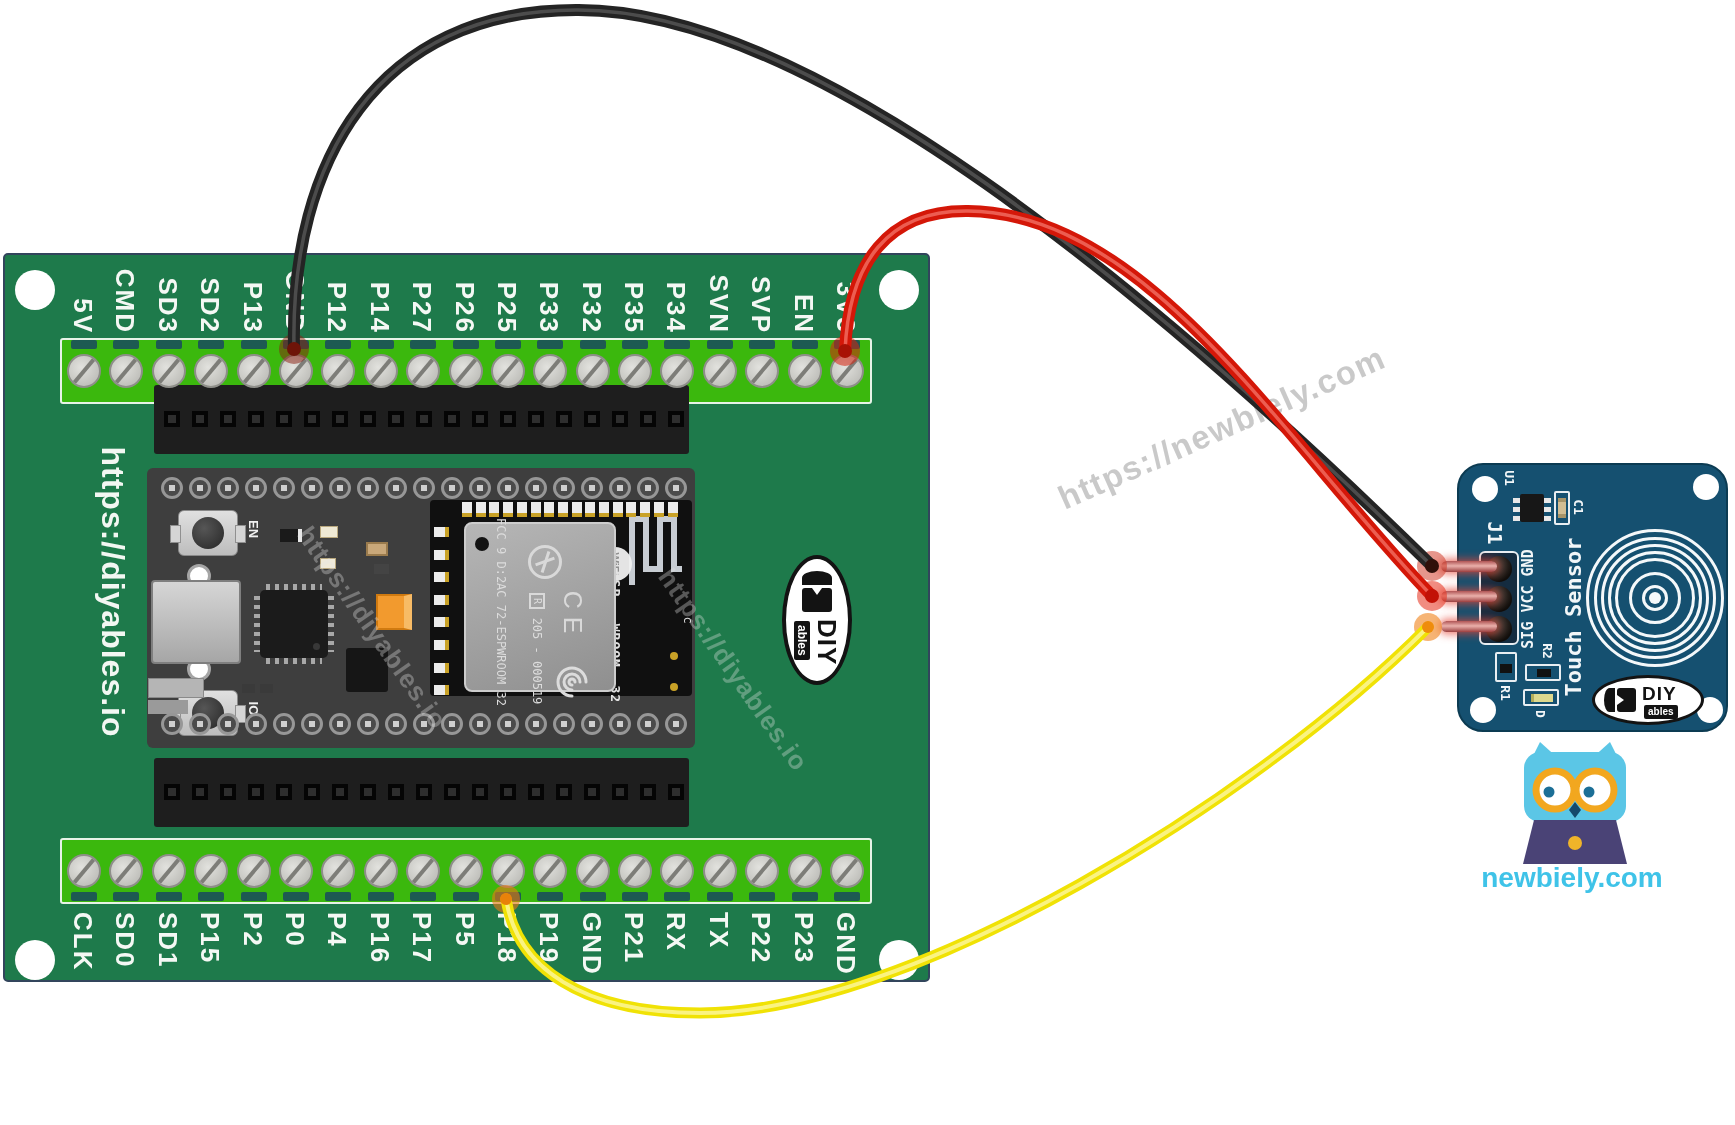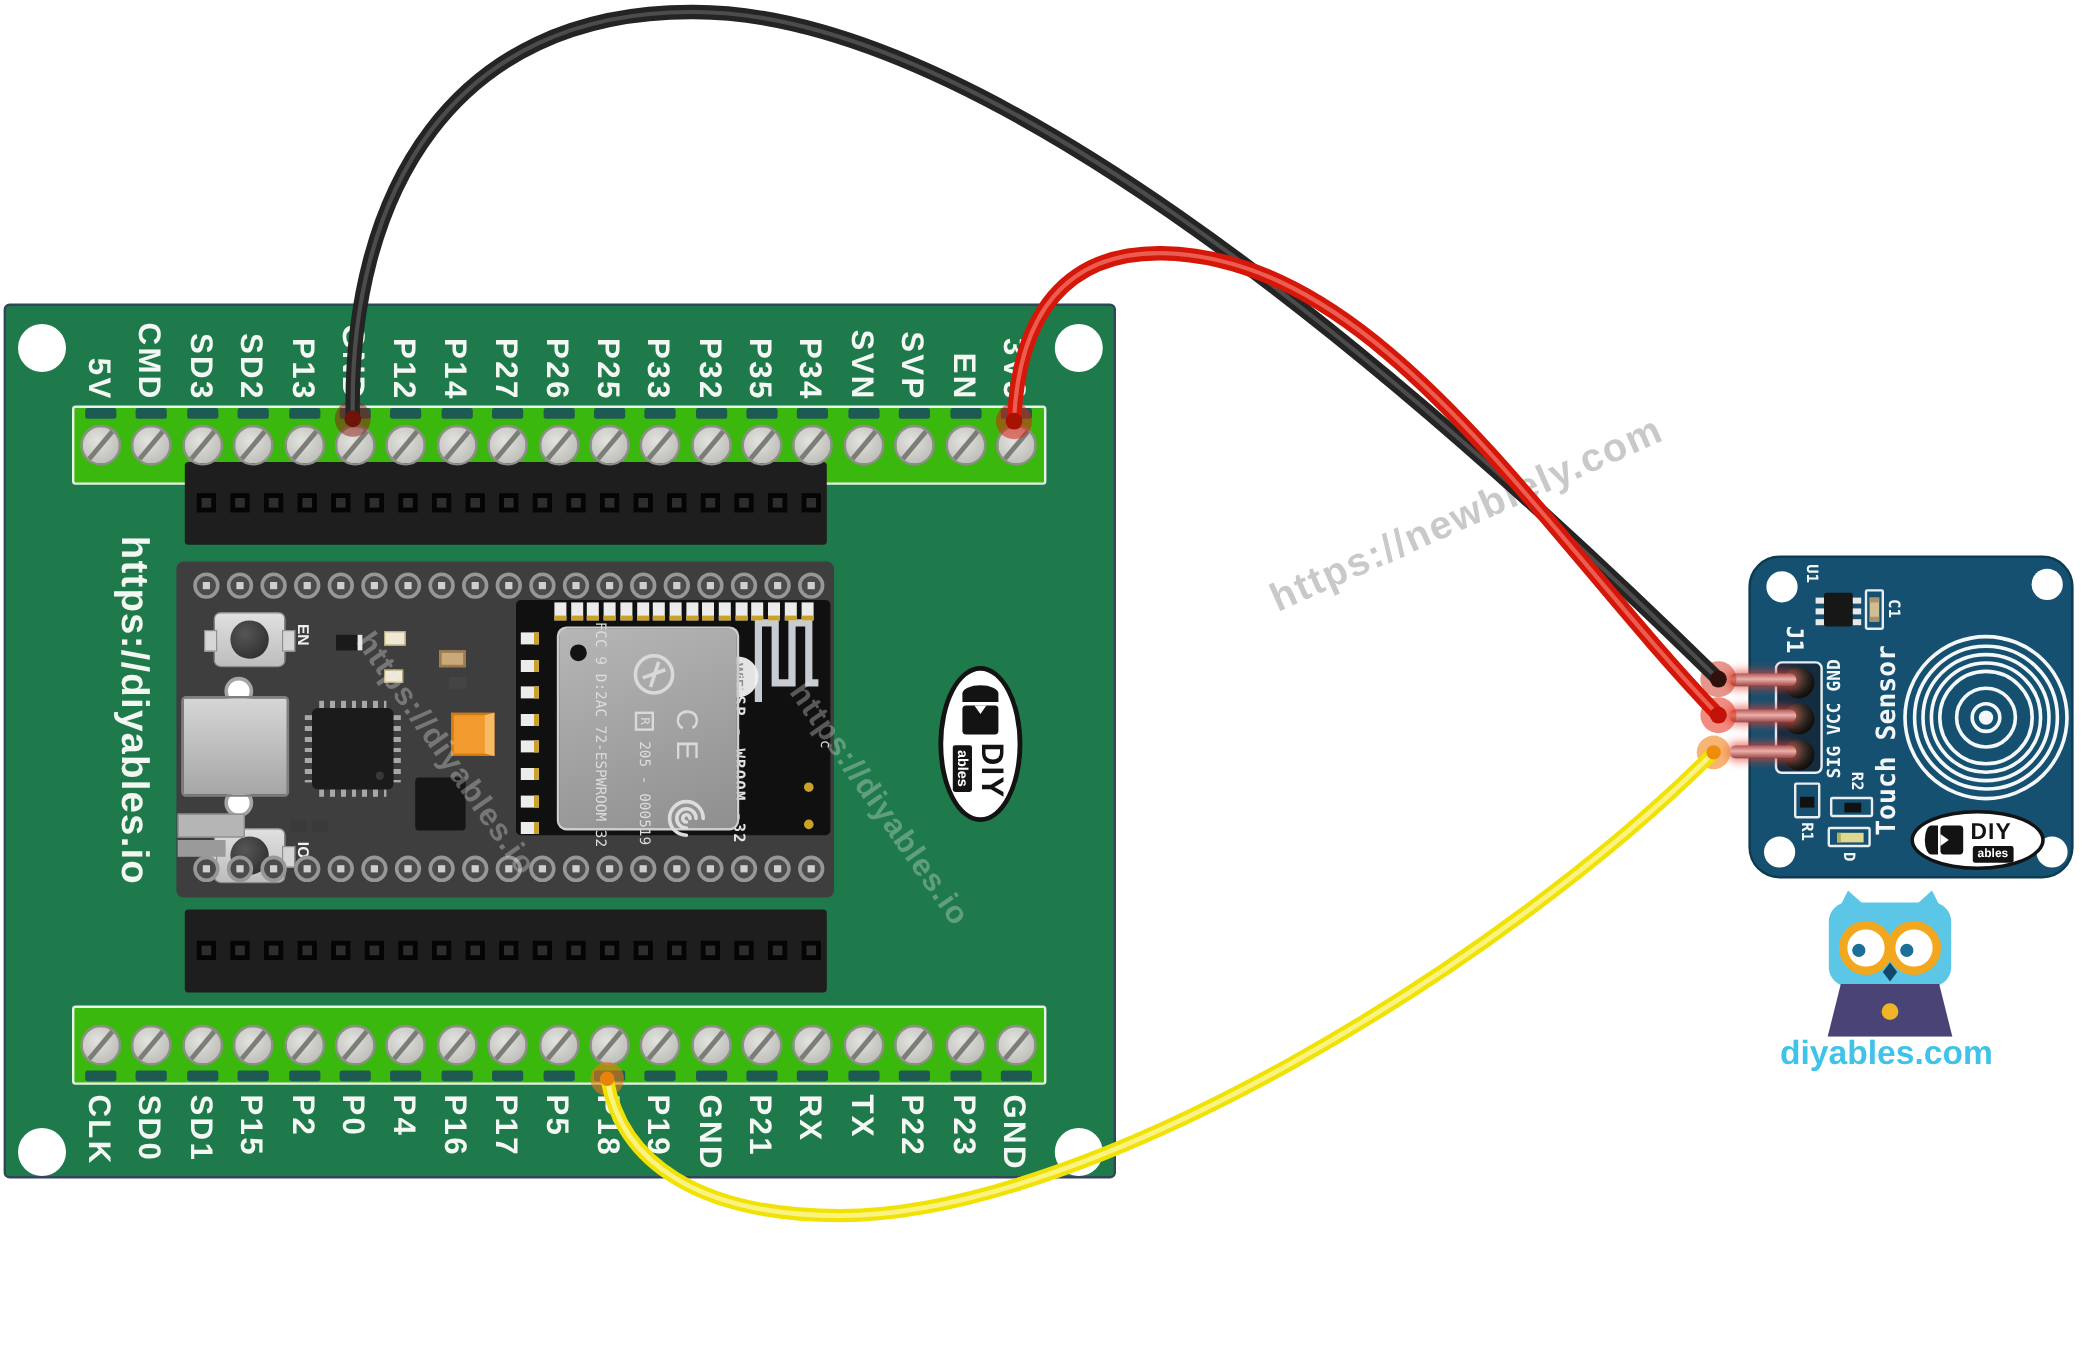--- a/index.html
+++ b/index.html
@@ -501,14 +501,14 @@
     <rect x="14" y="10" width="102" height="70" rx="16" fill="#5bc6e6"></rect>
     <circle cx="45" cy="48" r="19" fill="#ffffff" stroke="#f2a71f" stroke-width="7"></circle>
     <circle cx="85" cy="48" r="19" fill="#ffffff" stroke="#f2a71f" stroke-width="7"></circle>
     <line x1="60" y1="42" x2="70" y2="42" stroke="#f2a71f" stroke-width="6"></line>
     <circle cx="39" cy="50" r="5.5" fill="#1c6f96"></circle>
     <circle cx="79" cy="50" r="5.5" fill="#1c6f96"></circle>
     <polygon points="65,60 59,68 65,76 71,68" fill="#14486b"></polygon>
     <polygon points="24,78 106,78 117,122 13,122" fill="#4a4376"></polygon>
     <circle cx="65" cy="101" r="7" fill="#f0b429"></circle>
   </svg>
-  <div class="nbsite" style="left:1572px;top:862px;z-index:2;">diyables.com</div>
+  <div class="nbsite" style="left:1572px;top:862px;z-index:2;">newbiely.com</div>
 </div>
 
 </body></html>

